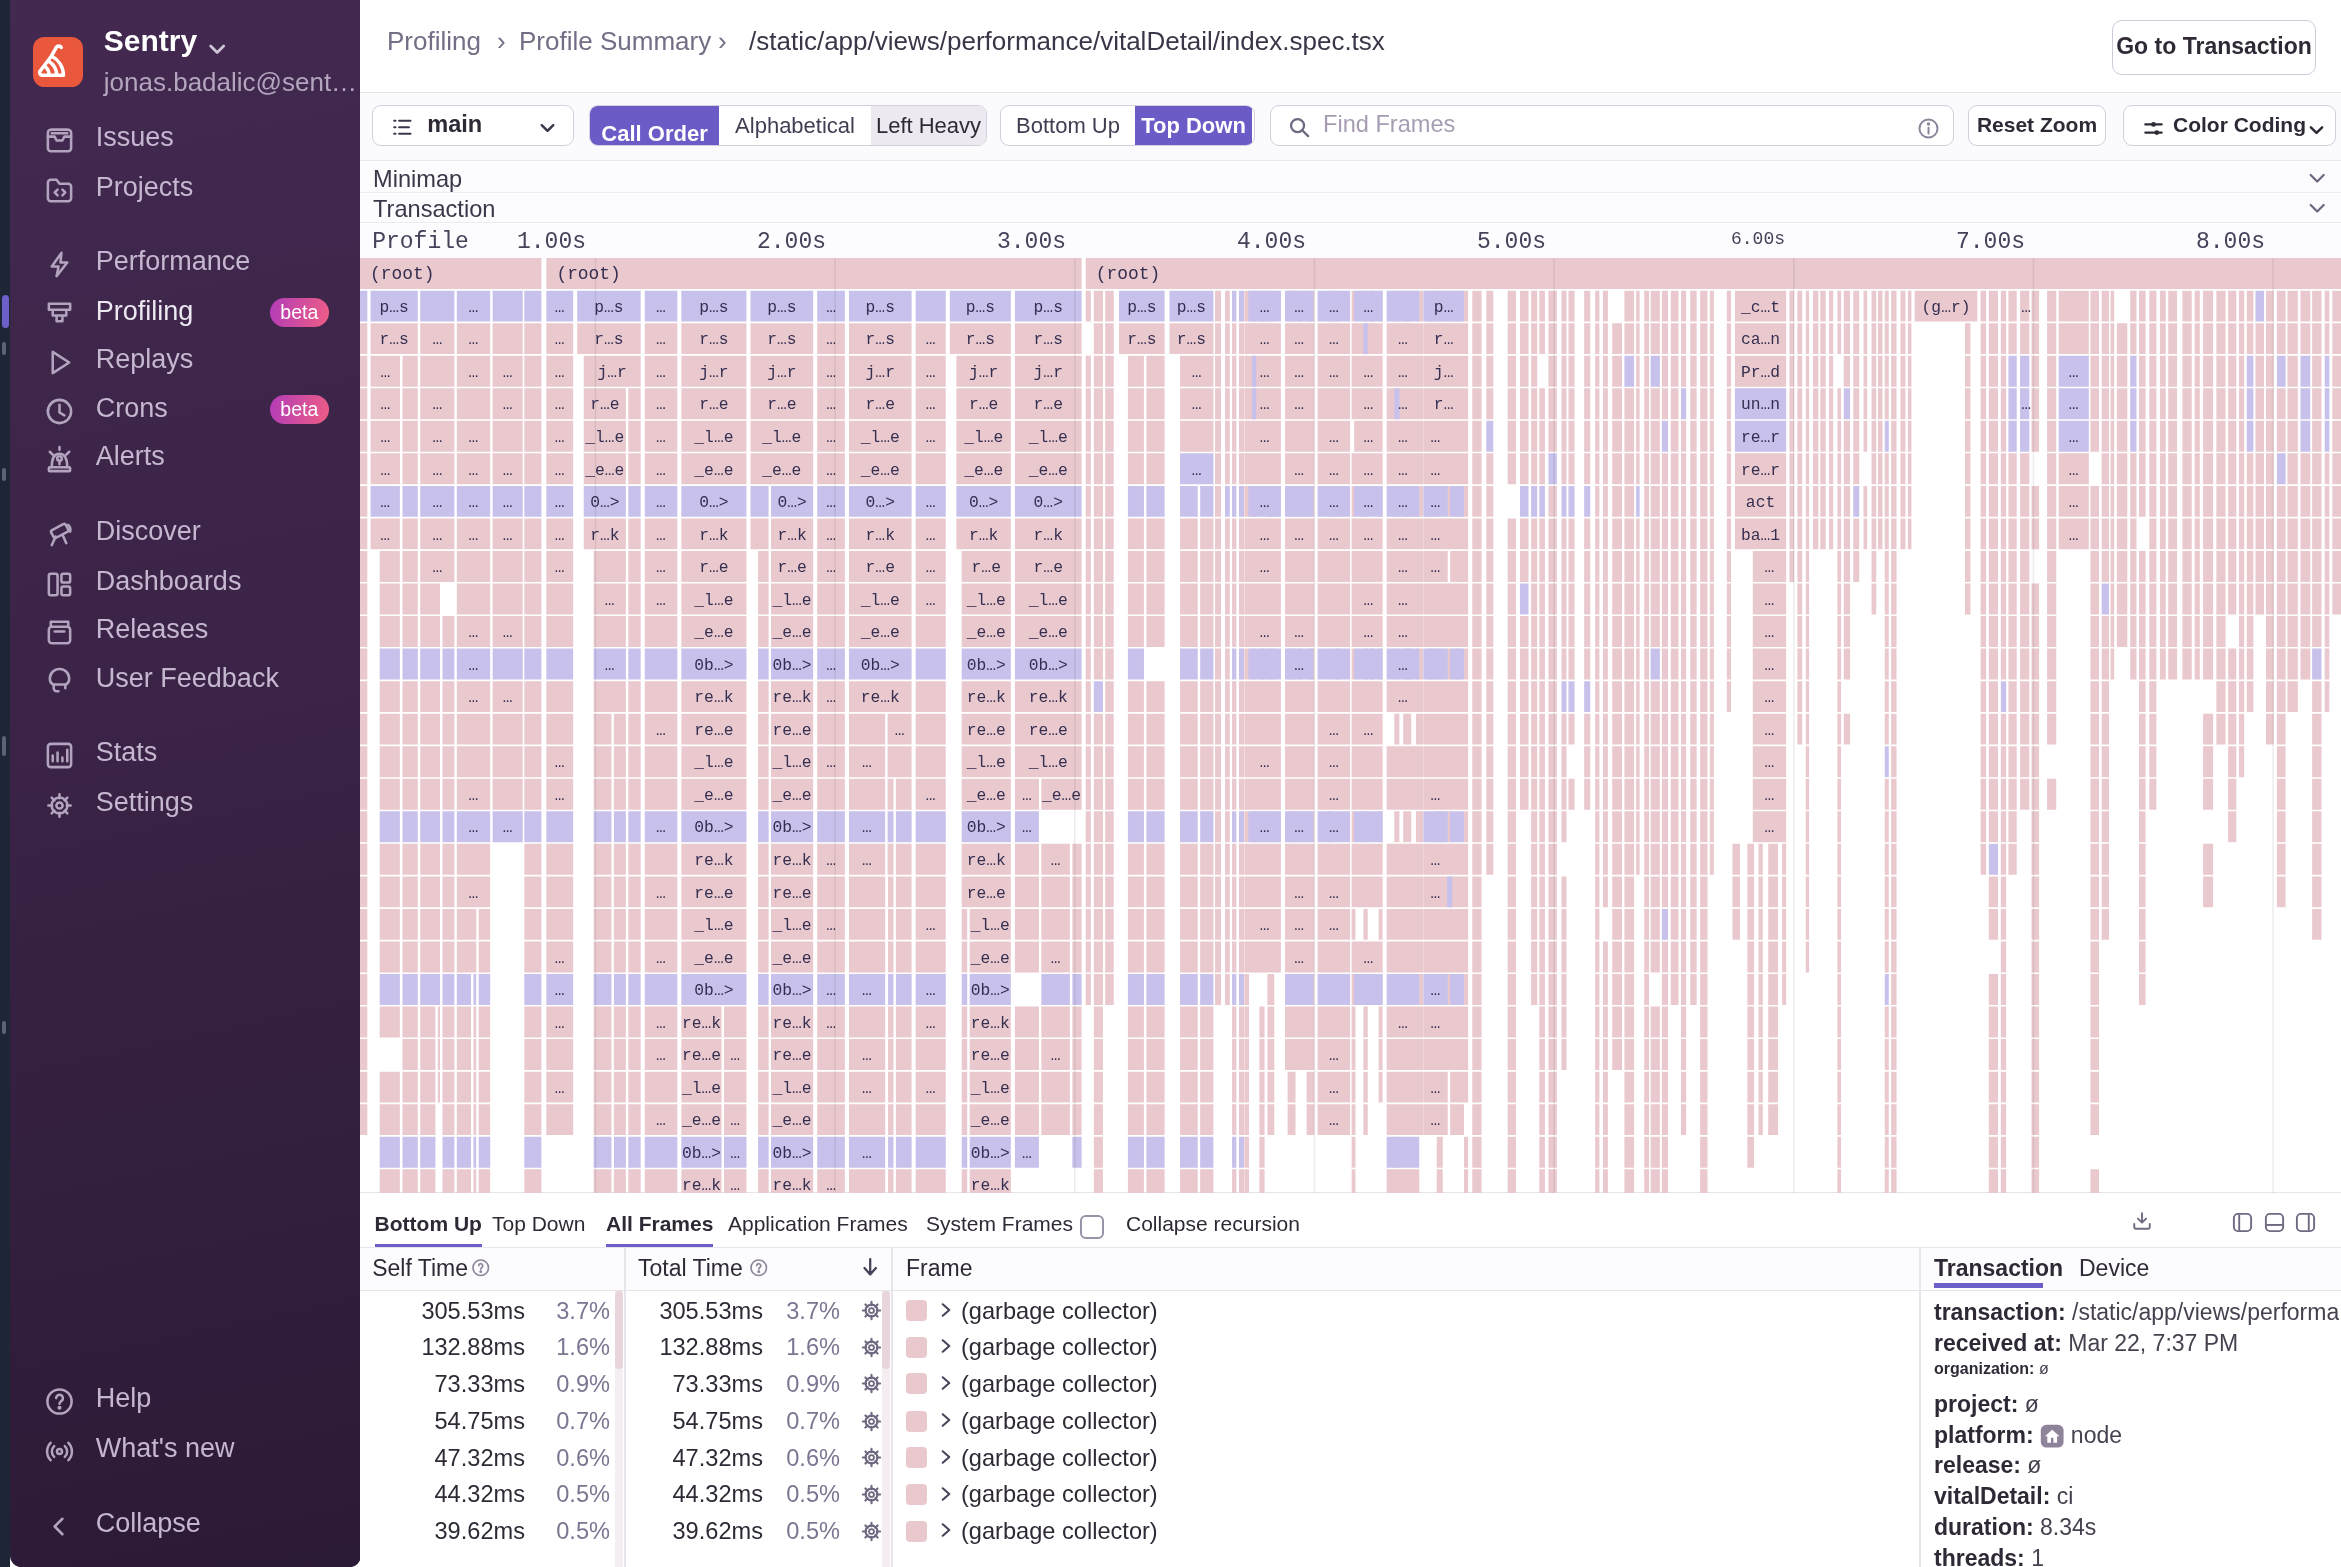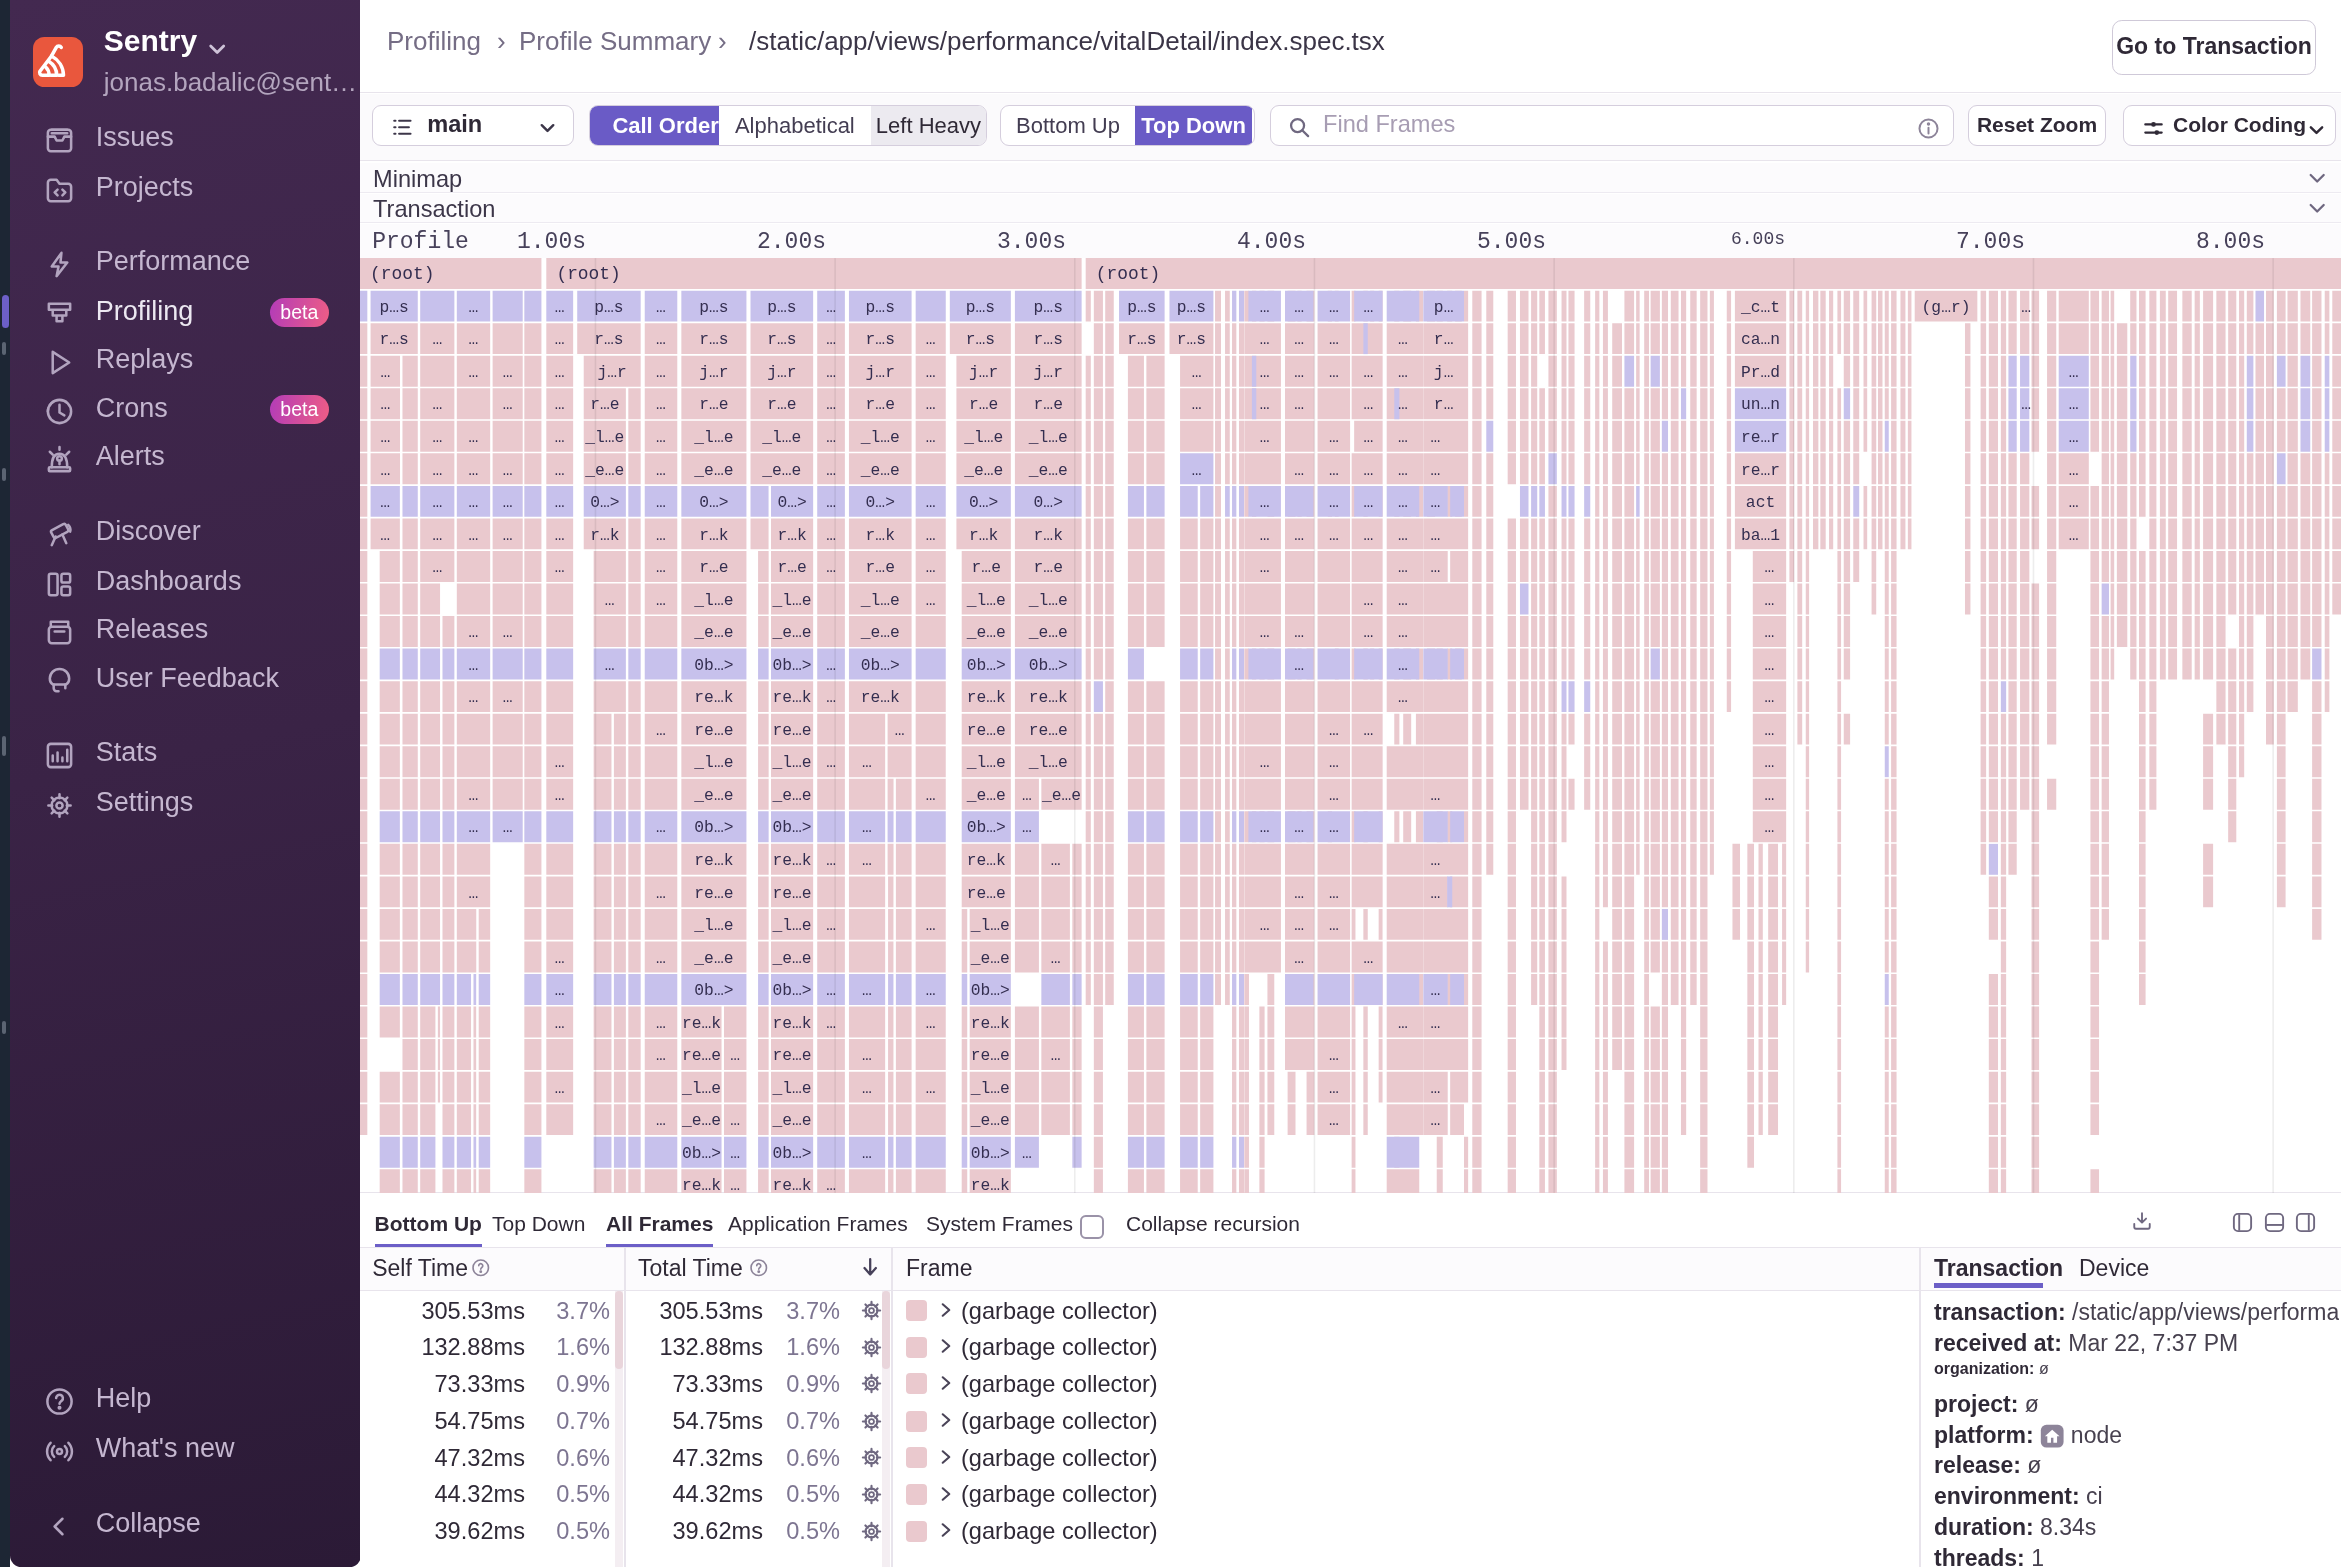--- a/index.html
+++ b/index.html
@@ -267,21 +267,21 @@
               <path d="M10 7h14M10 15h12M10 23h14"></path>
               <path d="M4 7h1.5M4 15h1.5M4 23h1.5" stroke-dasharray="2 2"></path>
             </g>
           </svg></span>
 <b style="position:absolute;left:54px">main</b>
 <span style="position:absolute;right:14.6px;top:8.1px"><svg width="23" height="23" viewBox="0 0 28 28" style="">
             <path d="M7 10l7 7 7-7" fill="none" stroke="#3c3649" stroke-width="3" stroke-linecap="round" stroke-linejoin="round"></path>
           </svg></span>
       </div>
 <div class="seg" style="left:229px;width:398px">
-<div class="on" style="width:132px;text-align:right;padding:0">Call Order</div>
+<div class="on" style="width:132px;text-align:center;padding:8px">Call Order</div>
 <div style="width:156px;text-align:center;padding:0">Alphabetical</div>
 <div class="press" style="width:118px;text-align:center;padding:0">Left Heavy</div>
       </div>
 <div class="seg" style="left:640px;width:255px">
 <div style="width:134px;text-align:center;padding:0">Bottom Up</div>
 <div class="on" style="width:117px;text-align:center;padding:0">Top Down</div>
       </div>
 <div class="tbtn" style="left:910px;width:684px;color:#a79db3">
 <span style="position:absolute;left:16.3px;top:7.3px"><svg width="24.4" height="24.4" viewBox="0 0 30 30" style="">
             <g fill="none" stroke="#6f6880" stroke-width="2.8" stroke-linecap="round">
@@ -926,18 +926,18 @@
 <div class="gc" style="left:601px;top:323px">(garbage collector)</div>
 <div style="position:absolute;left:1574px;top:104px;font-size:23px;color:#47414f;white-space:nowrap;overflow:hidden;width:405px"><b style="color:#2f2936">transaction:</b> /static/app/views/performa…</div>
 <div style="position:absolute;left:1574px;top:135px;font-size:23px;color:#47414f;white-space:nowrap;overflow:hidden;width:405px"><b style="color:#2f2936">received at:</b> Mar 22, 7:37 PM</div>
 <div style="position:absolute;left:1574px;top:165px;font-size:16px;color:#47414f;white-space:nowrap;overflow:hidden;width:405px"><b style="color:#2f2936">organization:</b> ø</div>
 <div style="position:absolute;left:1574px;top:196px;font-size:23px;color:#47414f;white-space:nowrap;overflow:hidden;width:405px"><b style="color:#2f2936">project:</b> ø</div>
 <div style="position:absolute;left:1574px;top:227px;font-size:23px;color:#47414f;white-space:nowrap;overflow:hidden;width:405px"><b style="color:#2f2936">platform:</b> <span style="display:inline-block;vertical-align:-4.9px"><svg width="24.4" height="24.4" viewBox="0 0 30 30" style="">
             <rect x="1" y="1" width="28" height="28" rx="7" fill="#8d8499"></rect>
             <path d="M15 7l9 8h-3v8h-4.5v-6h-3v6H9v-8H6z" fill="#fff"></path>
           </svg></span> node</div>
 <div style="position:absolute;left:1574px;top:257px;font-size:23px;color:#47414f;white-space:nowrap;overflow:hidden;width:405px"><b style="color:#2f2936">release:</b> ø</div>
-<div style="position:absolute;left:1574px;top:288px;font-size:23px;color:#47414f;white-space:nowrap;overflow:hidden;width:405px"><b style="color:#2f2936">environment:</b> ci</div>
+<div style="position:absolute;left:1574px;top:288px;font-size:23px;color:#47414f;white-space:nowrap;overflow:hidden;width:405px"><b style="color:#2f2936">vitalDetail:</b> ci</div>
 <div style="position:absolute;left:1574px;top:319px;font-size:23px;color:#47414f;white-space:nowrap;overflow:hidden;width:405px"><b style="color:#2f2936">duration:</b> 8.34s</div>
 <div style="position:absolute;left:1574px;top:350px;font-size:23px;color:#47414f;white-space:nowrap;overflow:hidden;width:405px"><b style="color:#2f2936">threads:</b> 1</div>
     </div>
 </div>
 
 
 </body></html>

